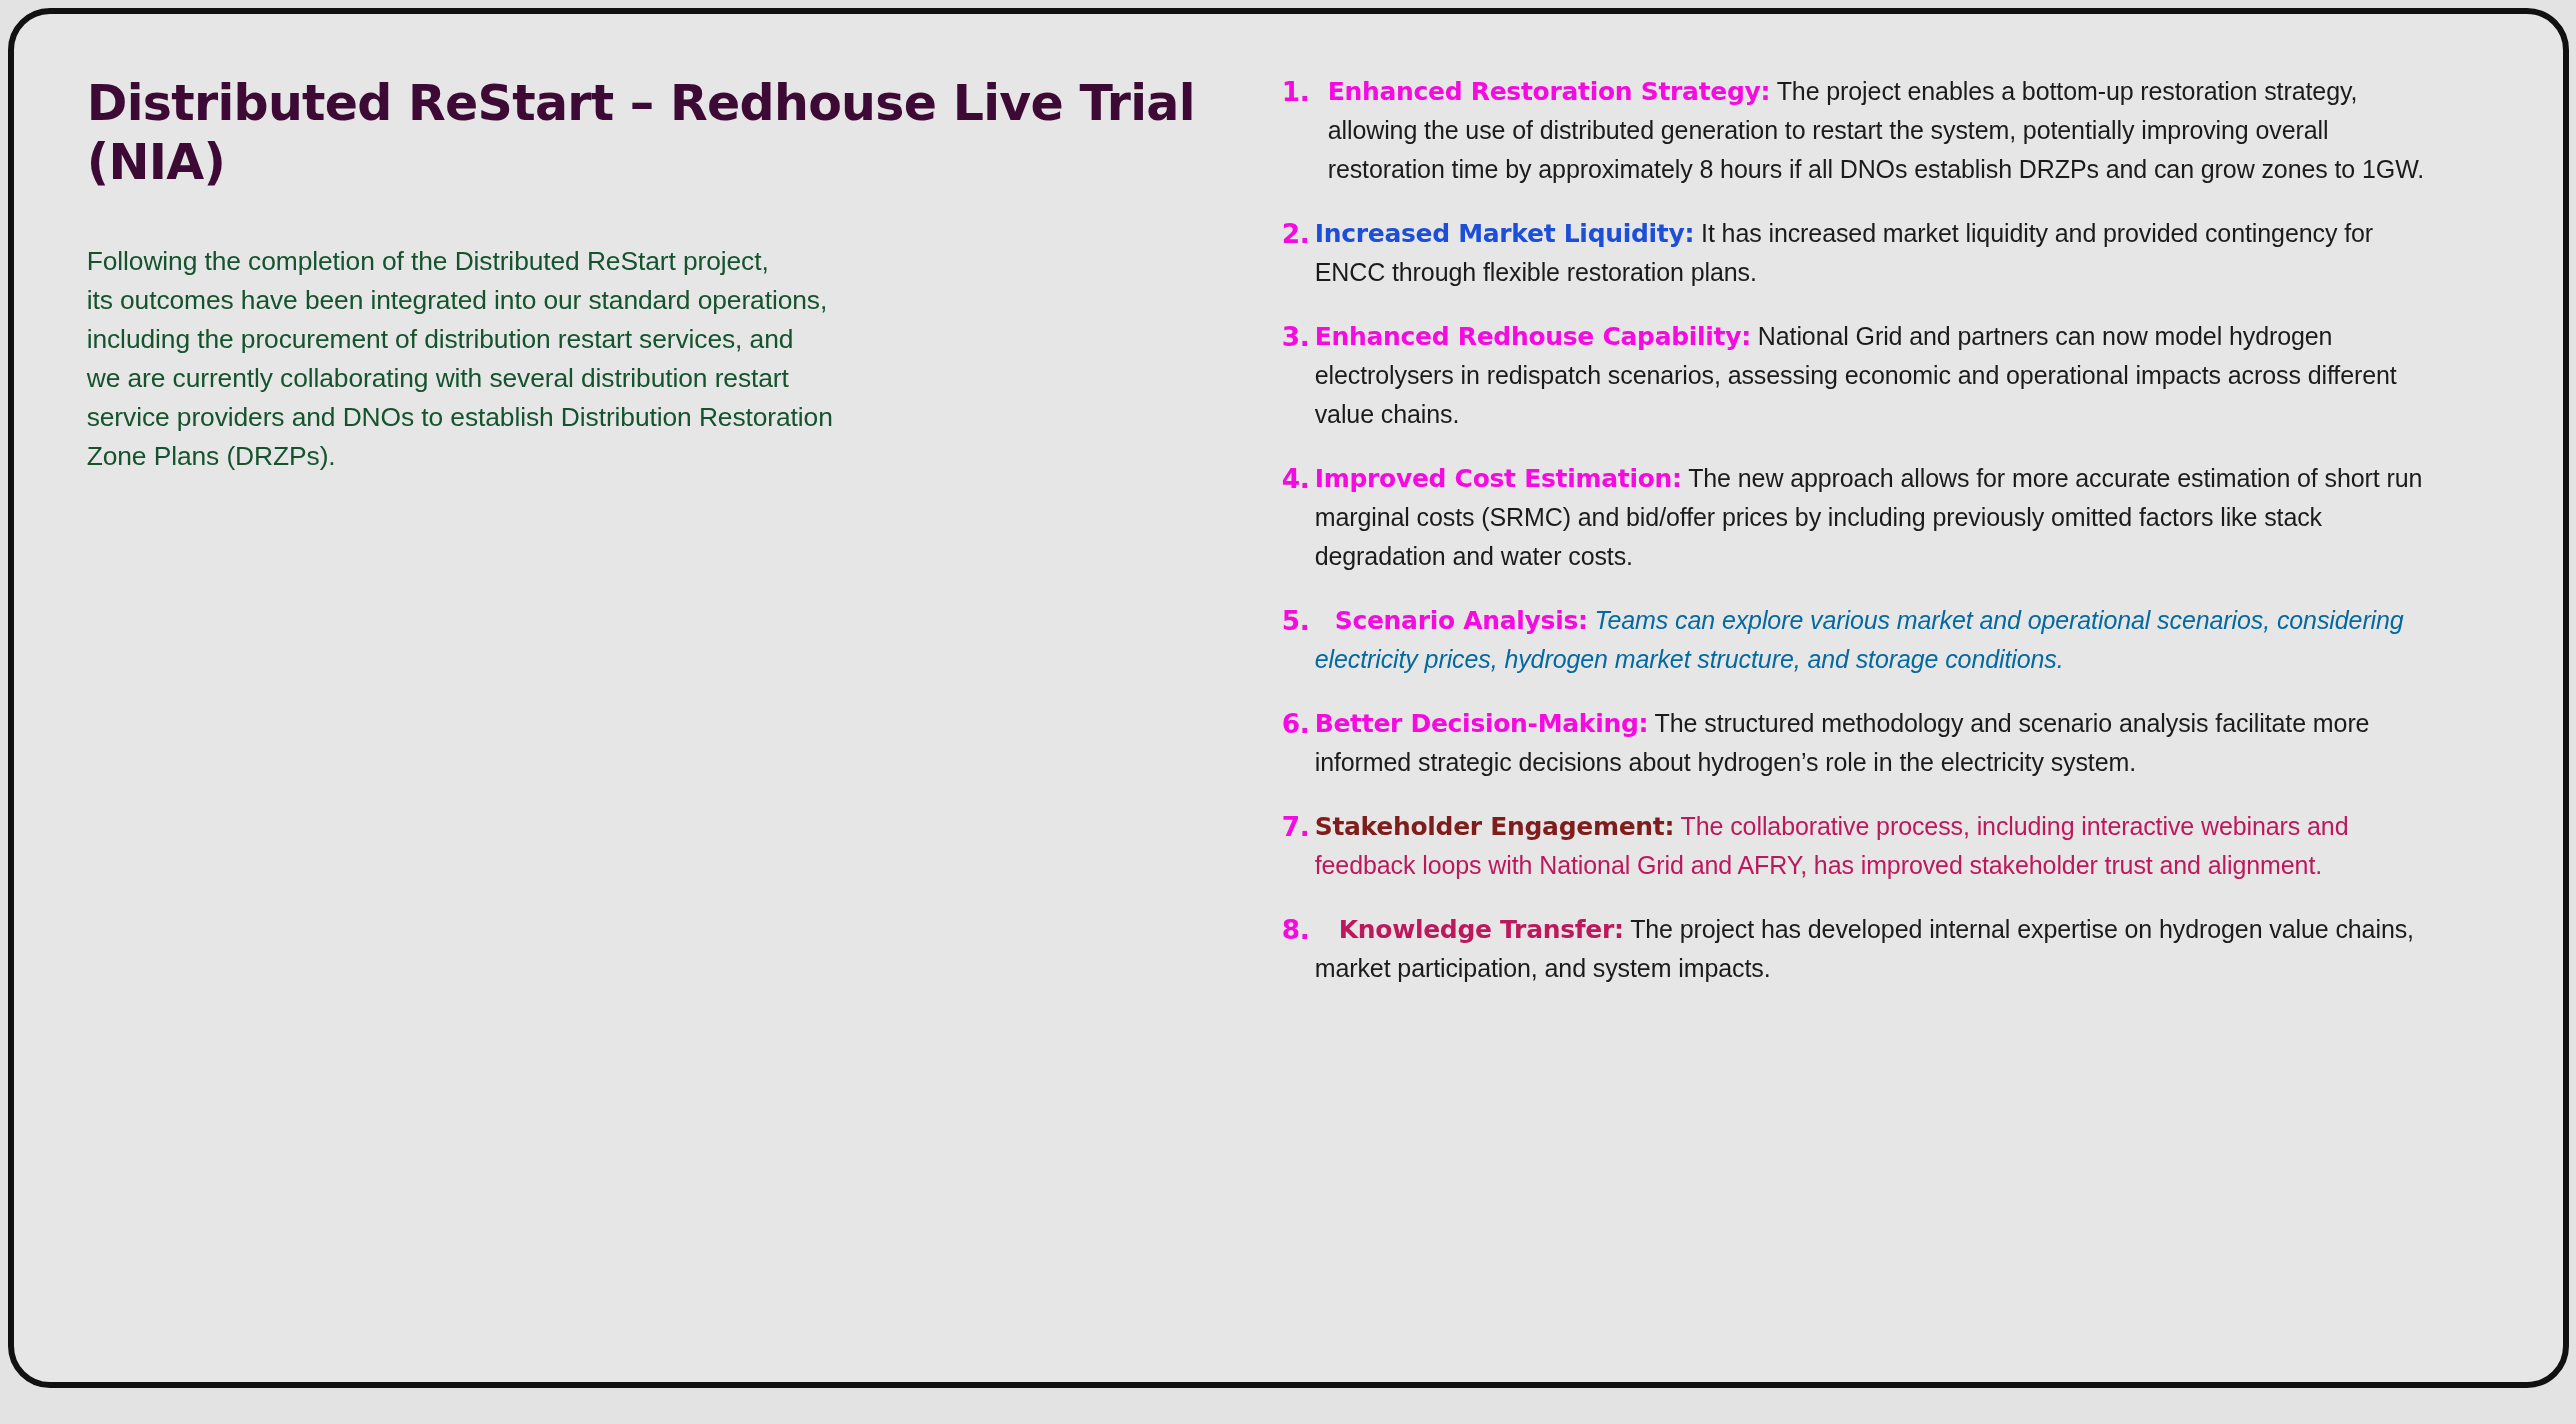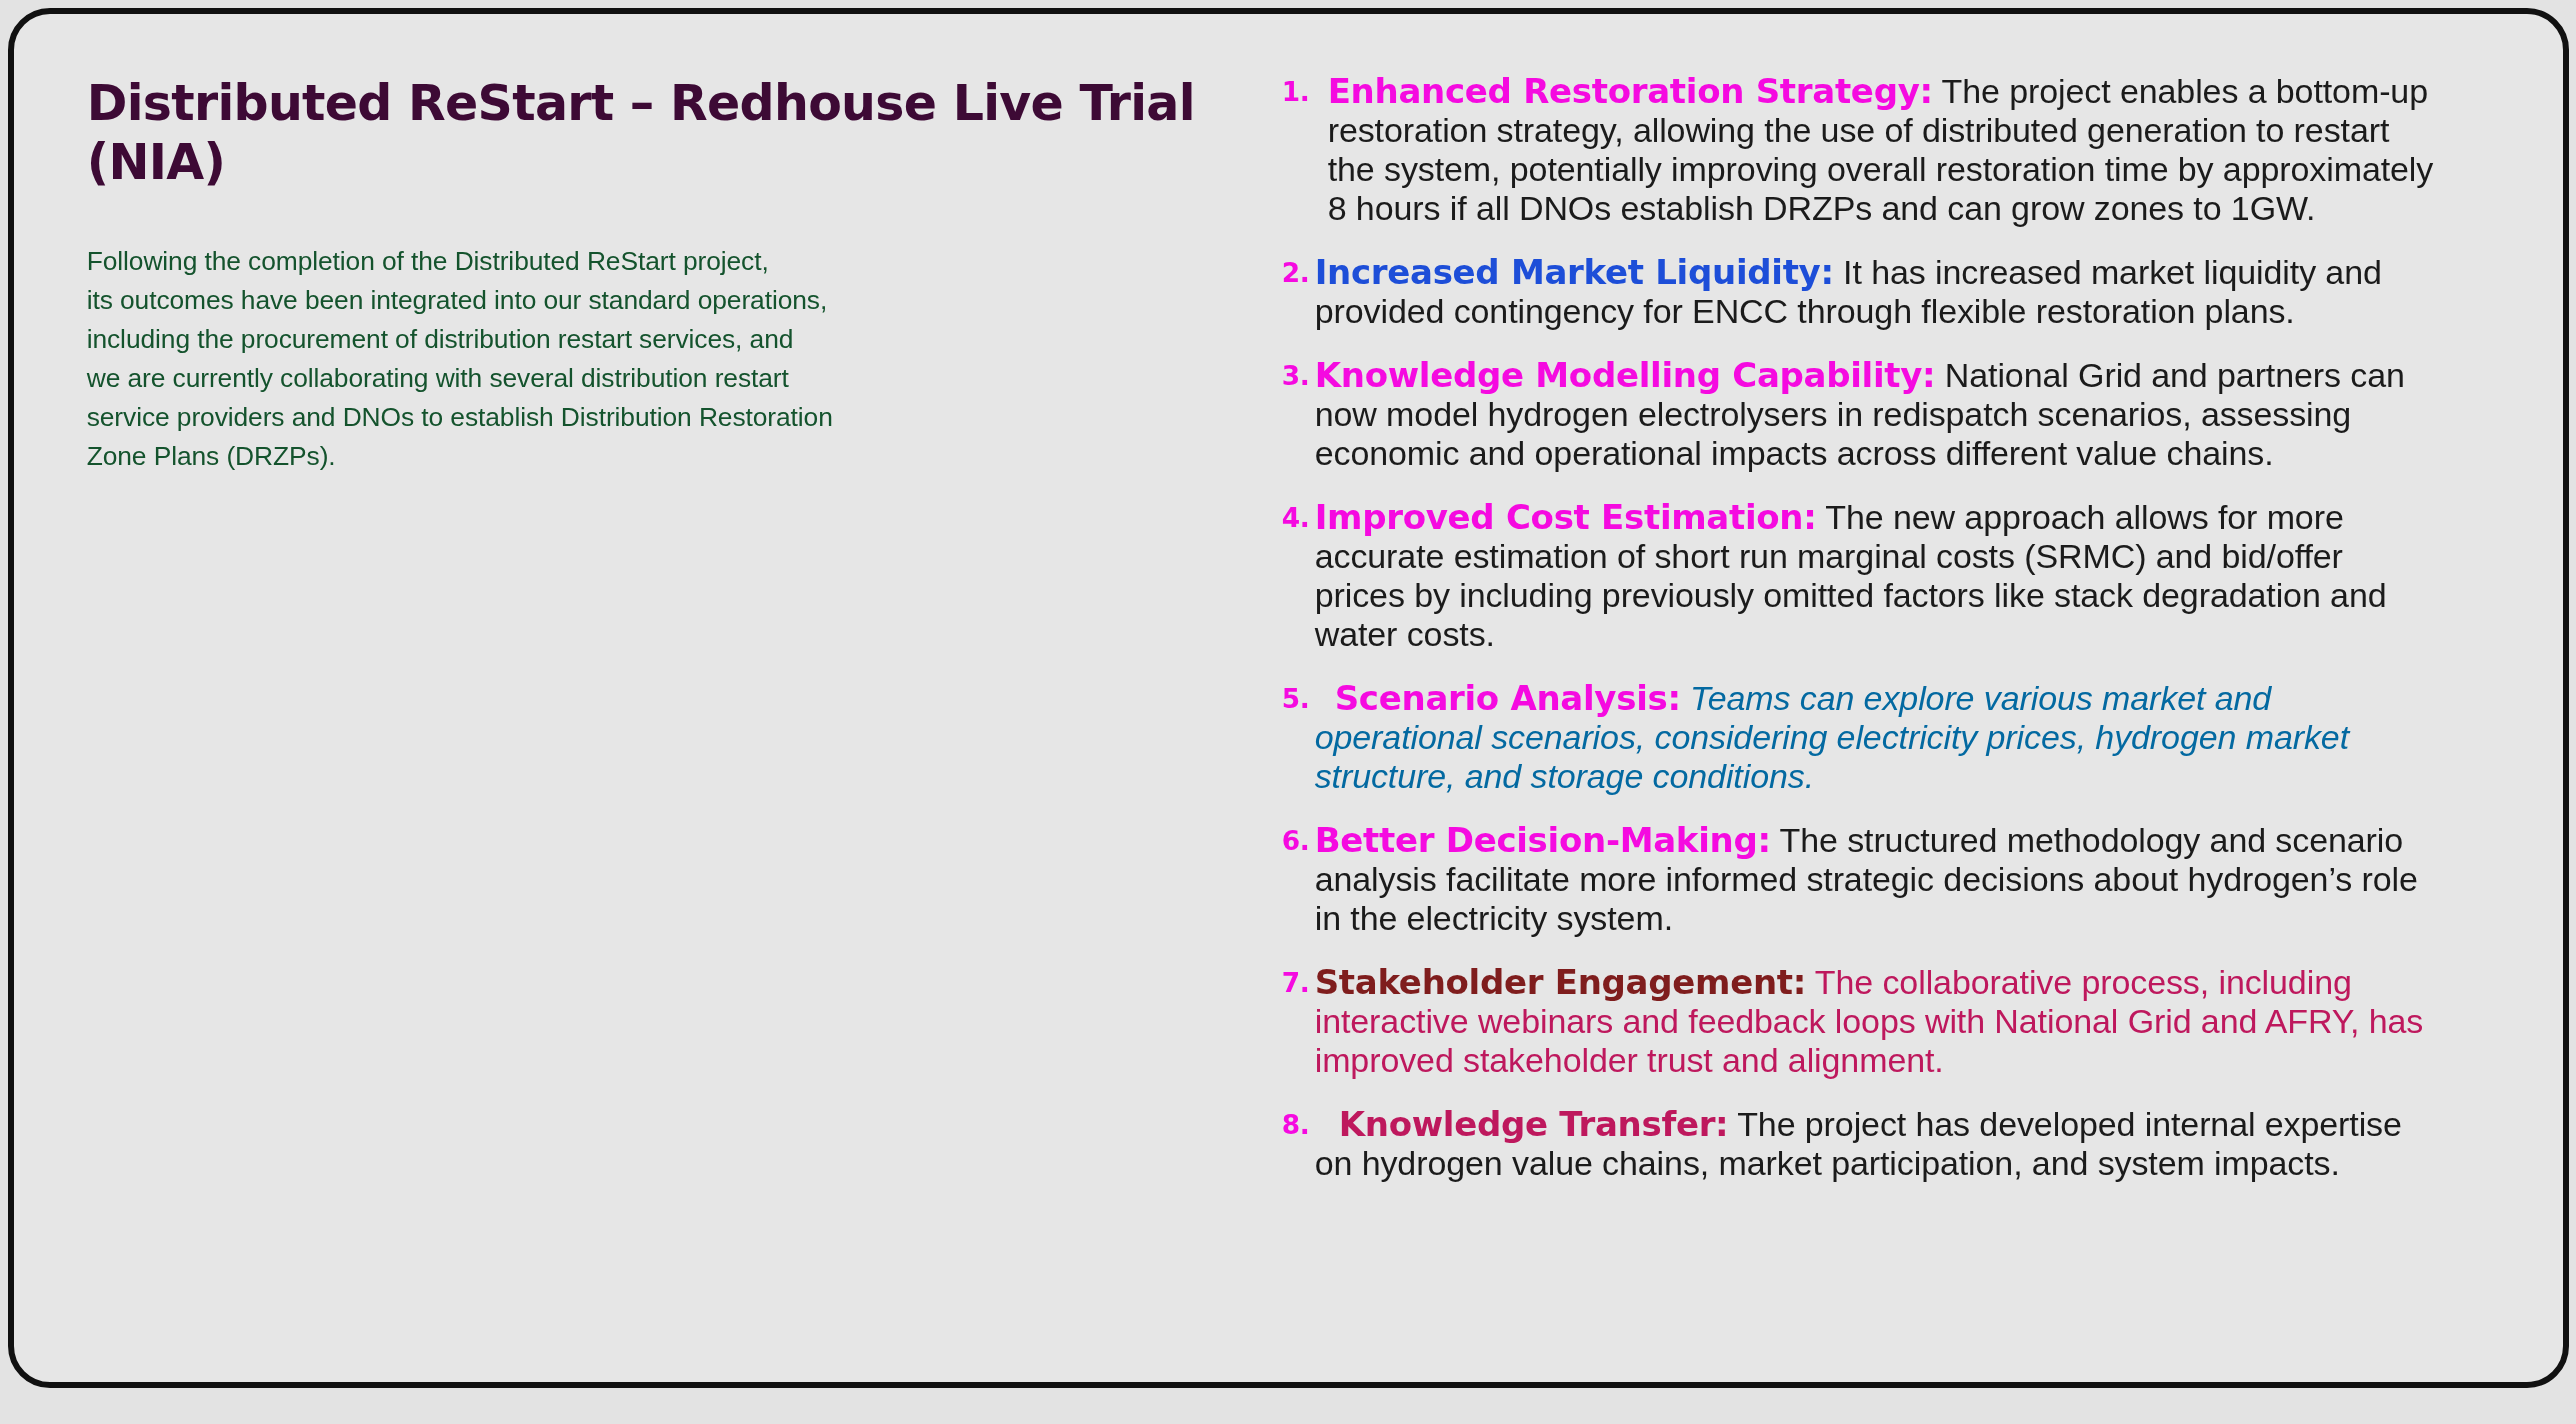--- a/index.html
+++ b/index.html
@@ -86,21 +86,21 @@
     font-family: "DejaVu Sans", sans-serif;
     font-size: 26.4px;
     line-height: 39px;
     font-weight: 700;
     color: #f50ae0;
     letter-spacing: -0.3px;
   }
 
   .outcome-body {
     flex: 1 1 auto;
-    font-size: 34px;
+    font-size: 25px;
     line-height: 39px;
     color: #1b1b1b;
     letter-spacing: -0.1px;
     max-width: 1115px;
   }
 
   .outcome-heading {
     font-family: "DejaVu Sans", sans-serif;
     font-weight: 700;
     color: #f50ae0;
@@ -133,21 +133,21 @@
           <li class="outcome-item wide-gutter">
             <span class="outcome-number" style="color: rgb(245, 10, 224);">1.</span>
             <div class="outcome-body"><span class="outcome-heading" style="color: rgb(245, 10, 224);">Enhanced Restoration Strategy:</span><span class="outcome-text" style="color: rgb(27, 27, 27);"> The project enables a bottom-up restoration strategy, allowing the use of distributed generation to restart the system, potentially improving overall restoration time by approximately 8 hours if all DNOs establish DRZPs and can grow zones to 1GW.</span></div>
           </li>
           <li class="outcome-item">
             <span class="outcome-number" style="color: rgb(245, 10, 224);">2.</span>
             <div class="outcome-body"><span class="outcome-heading" style="color: #1d4ed8;">Increased Market Liquidity:</span><span class="outcome-text" style="color: rgb(27, 27, 27);"> It has increased market liquidity and provided contingency for ENCC through flexible restoration plans.</span></div>
           </li>
           <li class="outcome-item">
             <span class="outcome-number" style="color: rgb(245, 10, 224);">3.</span>
-            <div class="outcome-body"><span class="outcome-heading" style="color: rgb(245, 10, 224);">Knowledge Modelling Capability:</span><span class="outcome-text" style="color: rgb(27, 27, 27);"> National Grid and partners can now model hydrogen electrolysers in redispatch scenarios, assessing economic and operational impacts across different value chains.</span></div>
+            <div class="outcome-body"><span class="outcome-heading" style="color: rgb(245, 10, 224);">Enhanced Redhouse Capability:</span><span class="outcome-text" style="color: rgb(27, 27, 27);"> National Grid and partners can now model hydrogen electrolysers in redispatch scenarios, assessing economic and operational impacts across different value chains.</span></div>
           </li>
           <li class="outcome-item">
             <span class="outcome-number" style="color: rgb(245, 10, 224);">4.</span>
             <div class="outcome-body"><span class="outcome-heading" style="color: rgb(245, 10, 224);">Improved Cost Estimation:</span><span class="outcome-text" style="color: rgb(27, 27, 27);"> The new approach allows for more accurate estimation of short run marginal costs (SRMC) and bid/offer prices by including previously omitted factors like stack degradation and water costs.</span></div>
           </li>
           <li class="outcome-item">
             <span class="outcome-number" style="color: rgb(245, 10, 224);">5.</span>
             <div class="outcome-body"><span class="outcome-heading" style="color: rgb(245, 10, 224); margin-left: 20px;">Scenario Analysis:</span><span class="outcome-text" style="color: #0369a1; font-style: italic;"> Teams can explore various market and operational scenarios, considering electricity prices, hydrogen market structure, and storage conditions.</span></div>
           </li>
           <li class="outcome-item">

